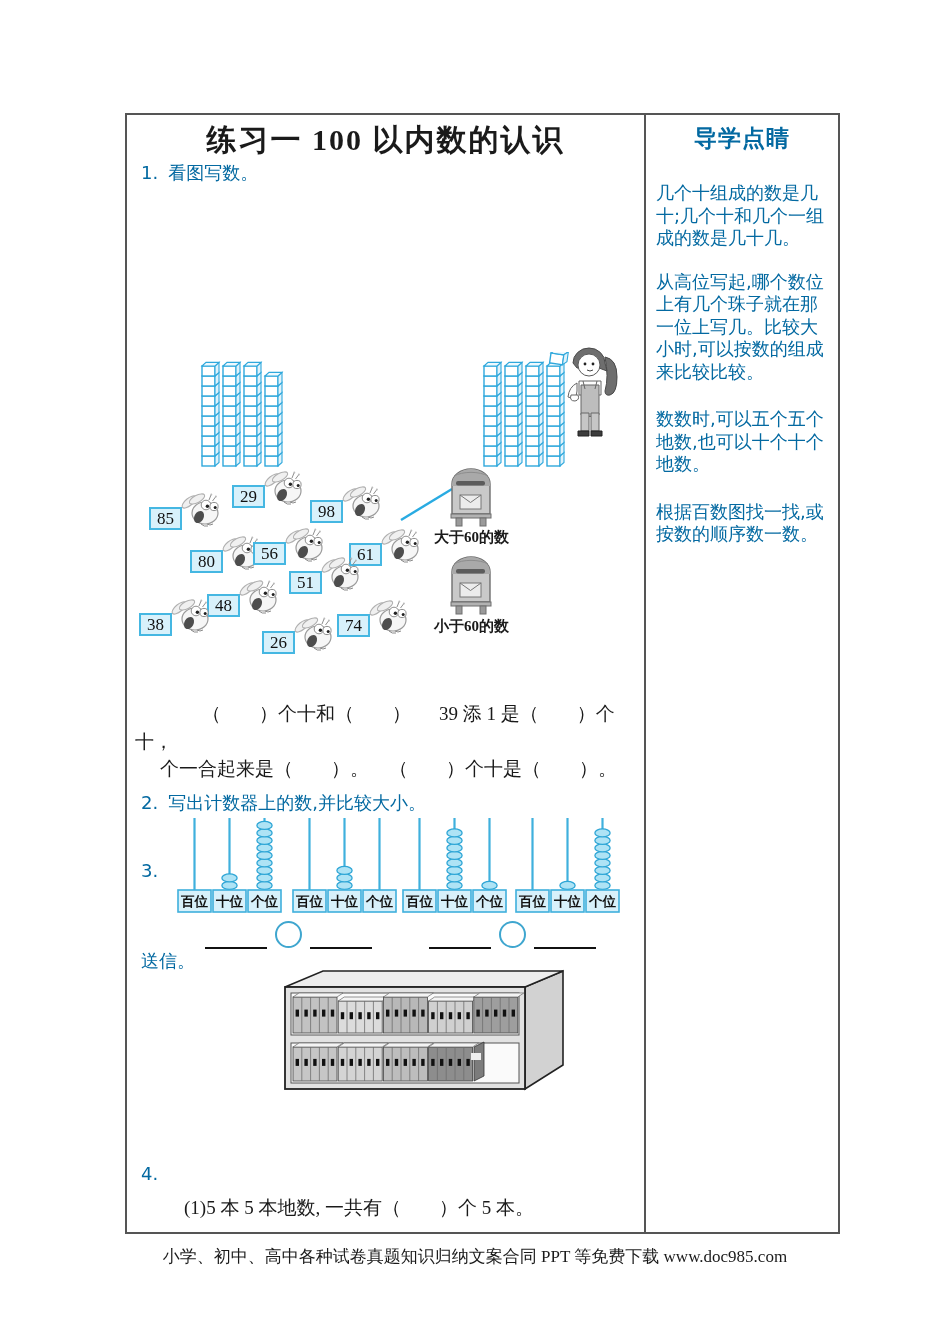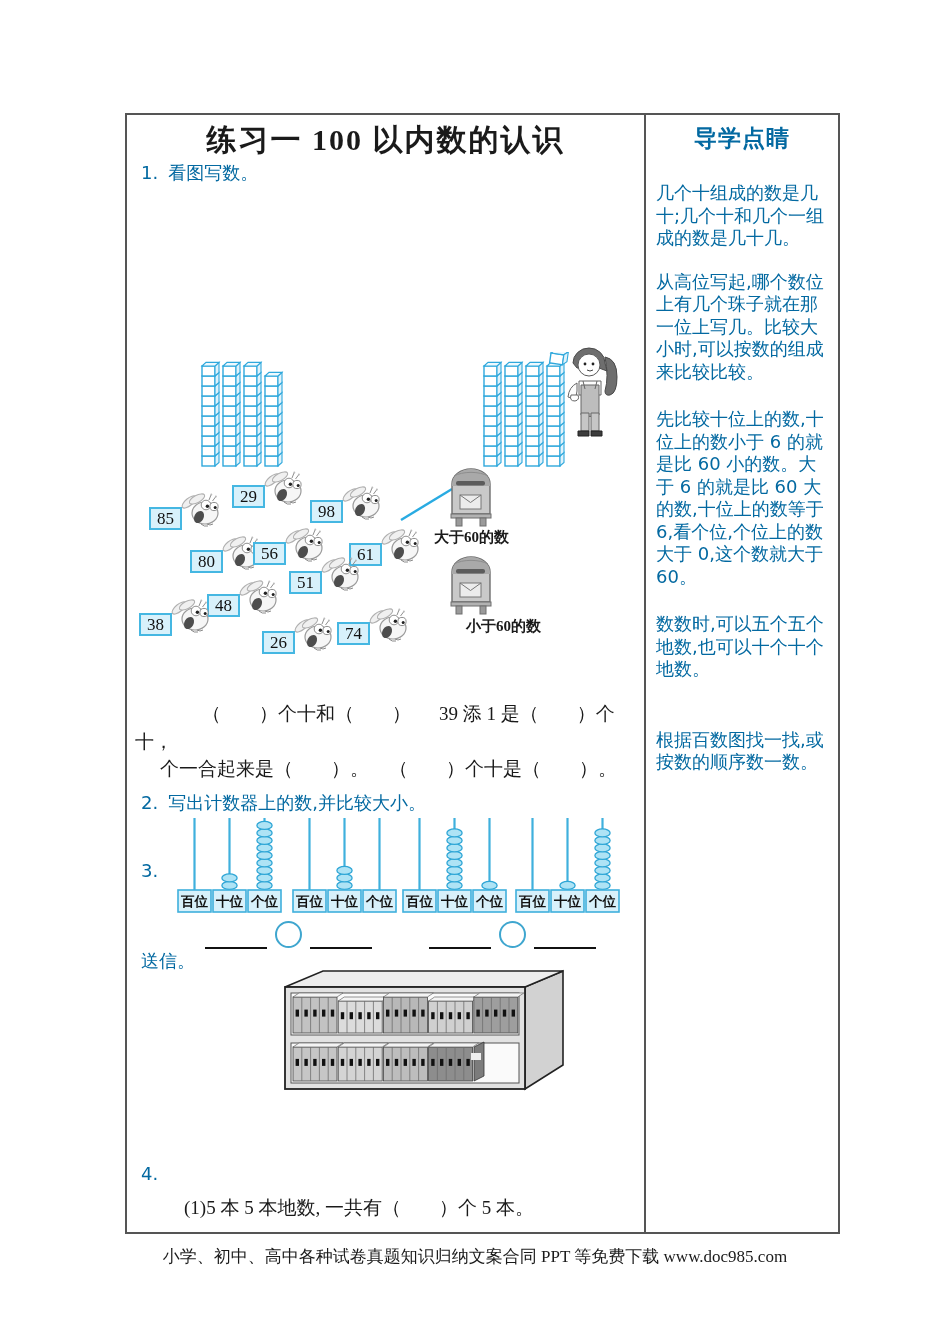--- a/index.html
+++ b/index.html
@@ -416,21 +416,21 @@
             <path d="M22 33 q3 3 7 2 M28 33 q3 2 6 0" fill="none" stroke="#8a8a8a"></path>
             <circle cx="27" cy="14" r="4.8" fill="#fff" stroke="#8f8f8f"></circle>
             <circle cx="35" cy="15.5" r="4.1" fill="#fff" stroke="#8f8f8f"></circle>
             <circle cx="28.4" cy="15.2" r="1.7" fill="#222"></circle>
             <circle cx="36.2" cy="16.6" r="1.5" fill="#222"></circle>
             <path d="M30 9 l2 -5 M33.5 10 l3 -4" stroke="#8f8f8f" fill="none"></path>
             <circle cx="32.3" cy="3.6" r="1" fill="#bbb"></circle>
             <circle cx="36.9" cy="5.6" r="1" fill="#bbb"></circle>
           </svg>
         </div>
-        <div class="bee" style="left: 210px; top: 499px; margin-top: 8px;">
+        <div class="bee" style="left: 210px; top: 499px;">
           <span class="tag">74</span>
           <svg width="42" height="38" viewBox="0 0 42 38">
             <g fill="#f0f0f0" stroke="#b0b0b0" stroke-width="1.1">
               <ellipse cx="10" cy="11" rx="8.5" ry="3.6" transform="rotate(-40 10 11)"></ellipse>
               <ellipse cx="18" cy="8" rx="8.5" ry="3.6" transform="rotate(-28 18 8)"></ellipse>
             </g>
             <ellipse cx="26" cy="22" rx="13" ry="11" fill="#f6f6f6" stroke="#9b9b9b" stroke-width="1.2"></ellipse>
             <ellipse cx="20" cy="26" rx="4.6" ry="6.4" fill="#4d4d4d" transform="rotate(28 20 26)"></ellipse>
             <path d="M22 33 q3 3 7 2 M28 33 q3 2 6 0" fill="none" stroke="#8a8a8a"></path>
             <circle cx="27" cy="14" r="4.8" fill="#fff" stroke="#8f8f8f"></circle>
@@ -483,21 +483,21 @@
           <path d="M7 20 a19 15 0 0 1 38 0 v30 h-38 z" fill="#c9c9c9" stroke="#6e6e6e" stroke-width="1.4"></path>
           <path d="M7 20 a19 15 0 0 1 38 0 v2 h-38 z" fill="#a9a9a9"></path>
           <path d="M9 12 a22 10 0 0 1 34 0" fill="none" stroke="#8d8d8d"></path>
           <rect x="11" y="17" width="29" height="4.5" rx="2" fill="#5c5c5c"></rect>
           <rect x="15" y="31" width="21" height="14" fill="#ececec" stroke="#777"></rect>
           <path d="M15 31 l10.5 7.5 L36 31" fill="none" stroke="#777"></path>
           <rect x="6" y="50" width="40" height="4" fill="#b2b2b2" stroke="#6e6e6e"></rect>
           <rect x="11" y="54" width="6" height="8" fill="#9a9a9a" stroke="#6e6e6e"></rect>
           <rect x="35" y="54" width="6" height="8" fill="#9a9a9a" stroke="#6e6e6e"></rect>
         </svg></div>
-    <div class="mbx-label" style="left:307px; top:502px;margin-left:32px;">小于60的数</div>
+    <div class="mbx-label" style="left:307px; top:502px;">小于60的数</div>
 
     <div class="blk-line" style="left:75px;  top:586px;">（　　）个十和（　　）</div>
     <div class="blk-line" style="left:312px; top:586px;">39 添 1 是（　　）个</div>
     <div class="blk-line" style="left:8px;   top:614px;">十，</div>
     <div class="blk-line" style="left:33px;  top:641px;">个一合起来是（　　）。</div>
     <div class="blk-line" style="left:262px; top:641px;">（　　）个十是（　　）。</div>
 
     <div class="ex-label cyan" style="left:14px; top:676px;">
       <span class="num">2.</span><span>写出计数器上的数,并比较大小。</span>
     </div>
@@ -708,20 +708,19 @@
 
     <div class="ex-label cyan" style="left:14px; top:1048px;">4.</div>
     <div class="blk-line" style="left:57px; top:1080px;">(1)5 本 5 本地数, 一共有（　　）个 5 本。</div>
   </div>
 
   <div class="sidebar">
     <div class="guide-header cyan">导学点睛</div>
     <div id="sidebar-paragraphs">
         <div class="sb-p cyan">几个十组成的数是几十;几个十和几个一组成的数是几十几。</div>
         <div class="sb-p cyan">从高位写起,哪个数位上有几个珠子就在那一位上写几。比较大小时,可以按数的组成来比较比较。</div>
-        <div class="sb-p cyan">先比较十位上的数,十位上的数小于 6 的就是比 60 小的数。大于 6 的就是比 60 大的数,十位上的数等于 6,看个位,个位上的数大于 0,这个数就大于 60。</div>
         <div class="sb-p cyan">数数时,可以五个五个地数,也可以十个十个地数。</div>
         <div class="sb-p cyan">根据百数图找一找,或按数的顺序数一数。</div>
       </div>
   </div>
 </div>
 
 <div class="footer">小学、初中、高中各种试卷真题知识归纳文案合同 PPT 等免费下载 www.doc985.com</div>
 
 </body></html>

